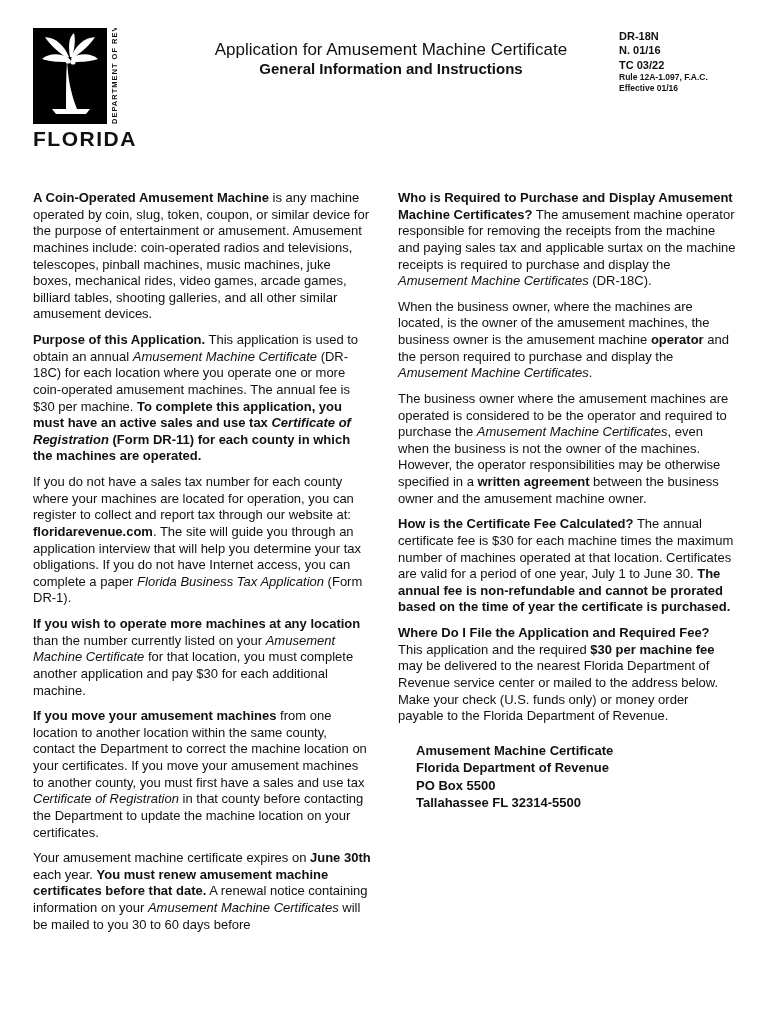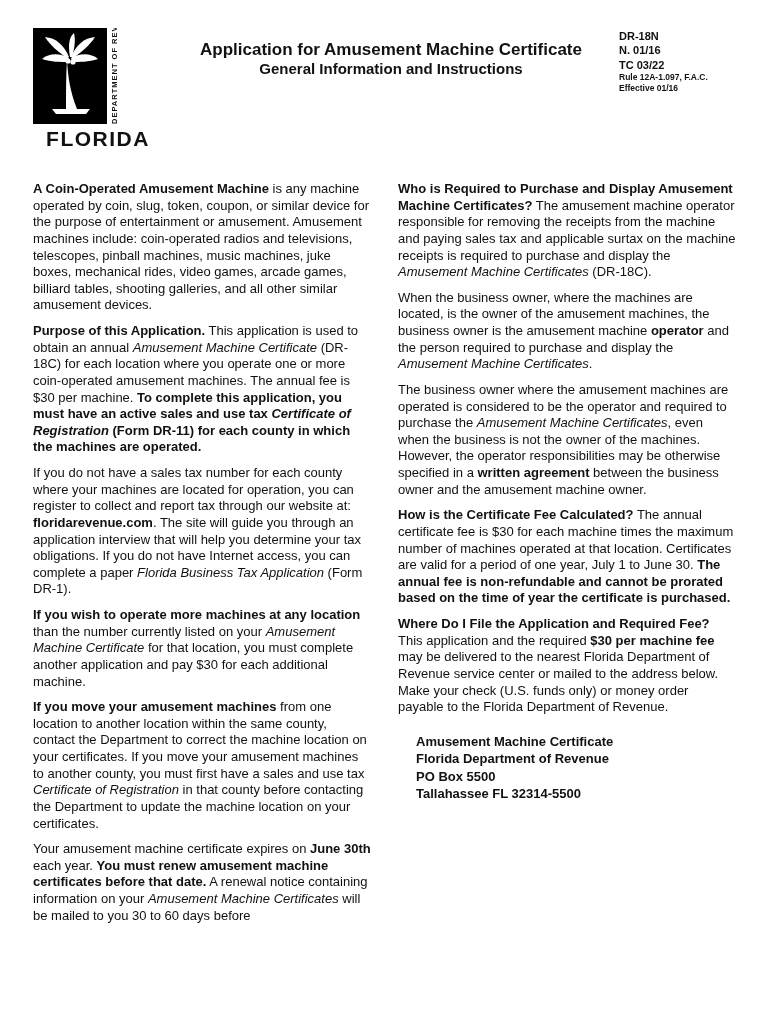--- a/index.html
+++ b/index.html
@@ -5,42 +5,42 @@
   * { margin: 0; padding: 0; box-sizing: border-box; }
   html, body { background: #e8e8e8; }
   body { font-family: "Liberation Sans", sans-serif; color: #111; }
   .page {
     width: 770px; height: 1024px; margin: 0 auto;
     background: #ffffff; padding: 28px 33px 20px; overflow: hidden;
   }
 
   
   .header { display: flex; align-items: flex-start; }
-  .logo { width: 130px; flex: none; text-align: center; }
+  .logo { width: 130px; flex: none; }
   .logo-top { display: flex; }
   .logo-square {
     width: 74px; height: 96px; background: #000;
     display: flex; align-items: center; justify-content: center;
   }
   .logo-vert {
     writing-mode: vertical-rl; transform: rotate(180deg);
     font-size: 7.5px; font-weight: bold; letter-spacing: 1px;
     height: 96px; margin-left: 3px; white-space: nowrap; overflow: hidden;
   }
   .logo-florida { font-size: 21px; font-weight: bold; letter-spacing: 1.5px; margin-top: 3px; }
 
   .titles { flex: 1; text-align: center; padding-top: 12px; }
-  .doc-title { font-size: 17px; font-weight: bold; line-height: 1.2; }
+  .doc-title { font-size: 17px; font-weight: normal; line-height: 1.2; }
   .doc-subtitle { font-size: 15px; font-weight: bold; }
 
   .form-meta { width: 118px; flex: none; text-align: left; font-size: 11px; font-weight: bold; line-height: 1.3; padding-top: 1px; }
   .form-meta .small { font-size: 8.5px; line-height: 1.3; }
 
   
-  .columns { display: flex; gap: 26px; margin-top: 30px; }
+  .columns { display: flex; gap: 26px; margin-top: 39px; }
   .col { flex: 1; font-size: 13px; line-height: 1.28; text-align: left; }
   .col p { margin-bottom: 9px; }
   .run-n { font-weight: normal; }
   .run-b { font-weight: bold; }
   .run-i { font-style: italic; }
   .run-bi { font-weight: bold; font-style: italic; }
   p.address { font-weight: bold; margin-left: 18px; margin-top: 17px; line-height: 1.35; }
 </style>
 </head>
 <body>

